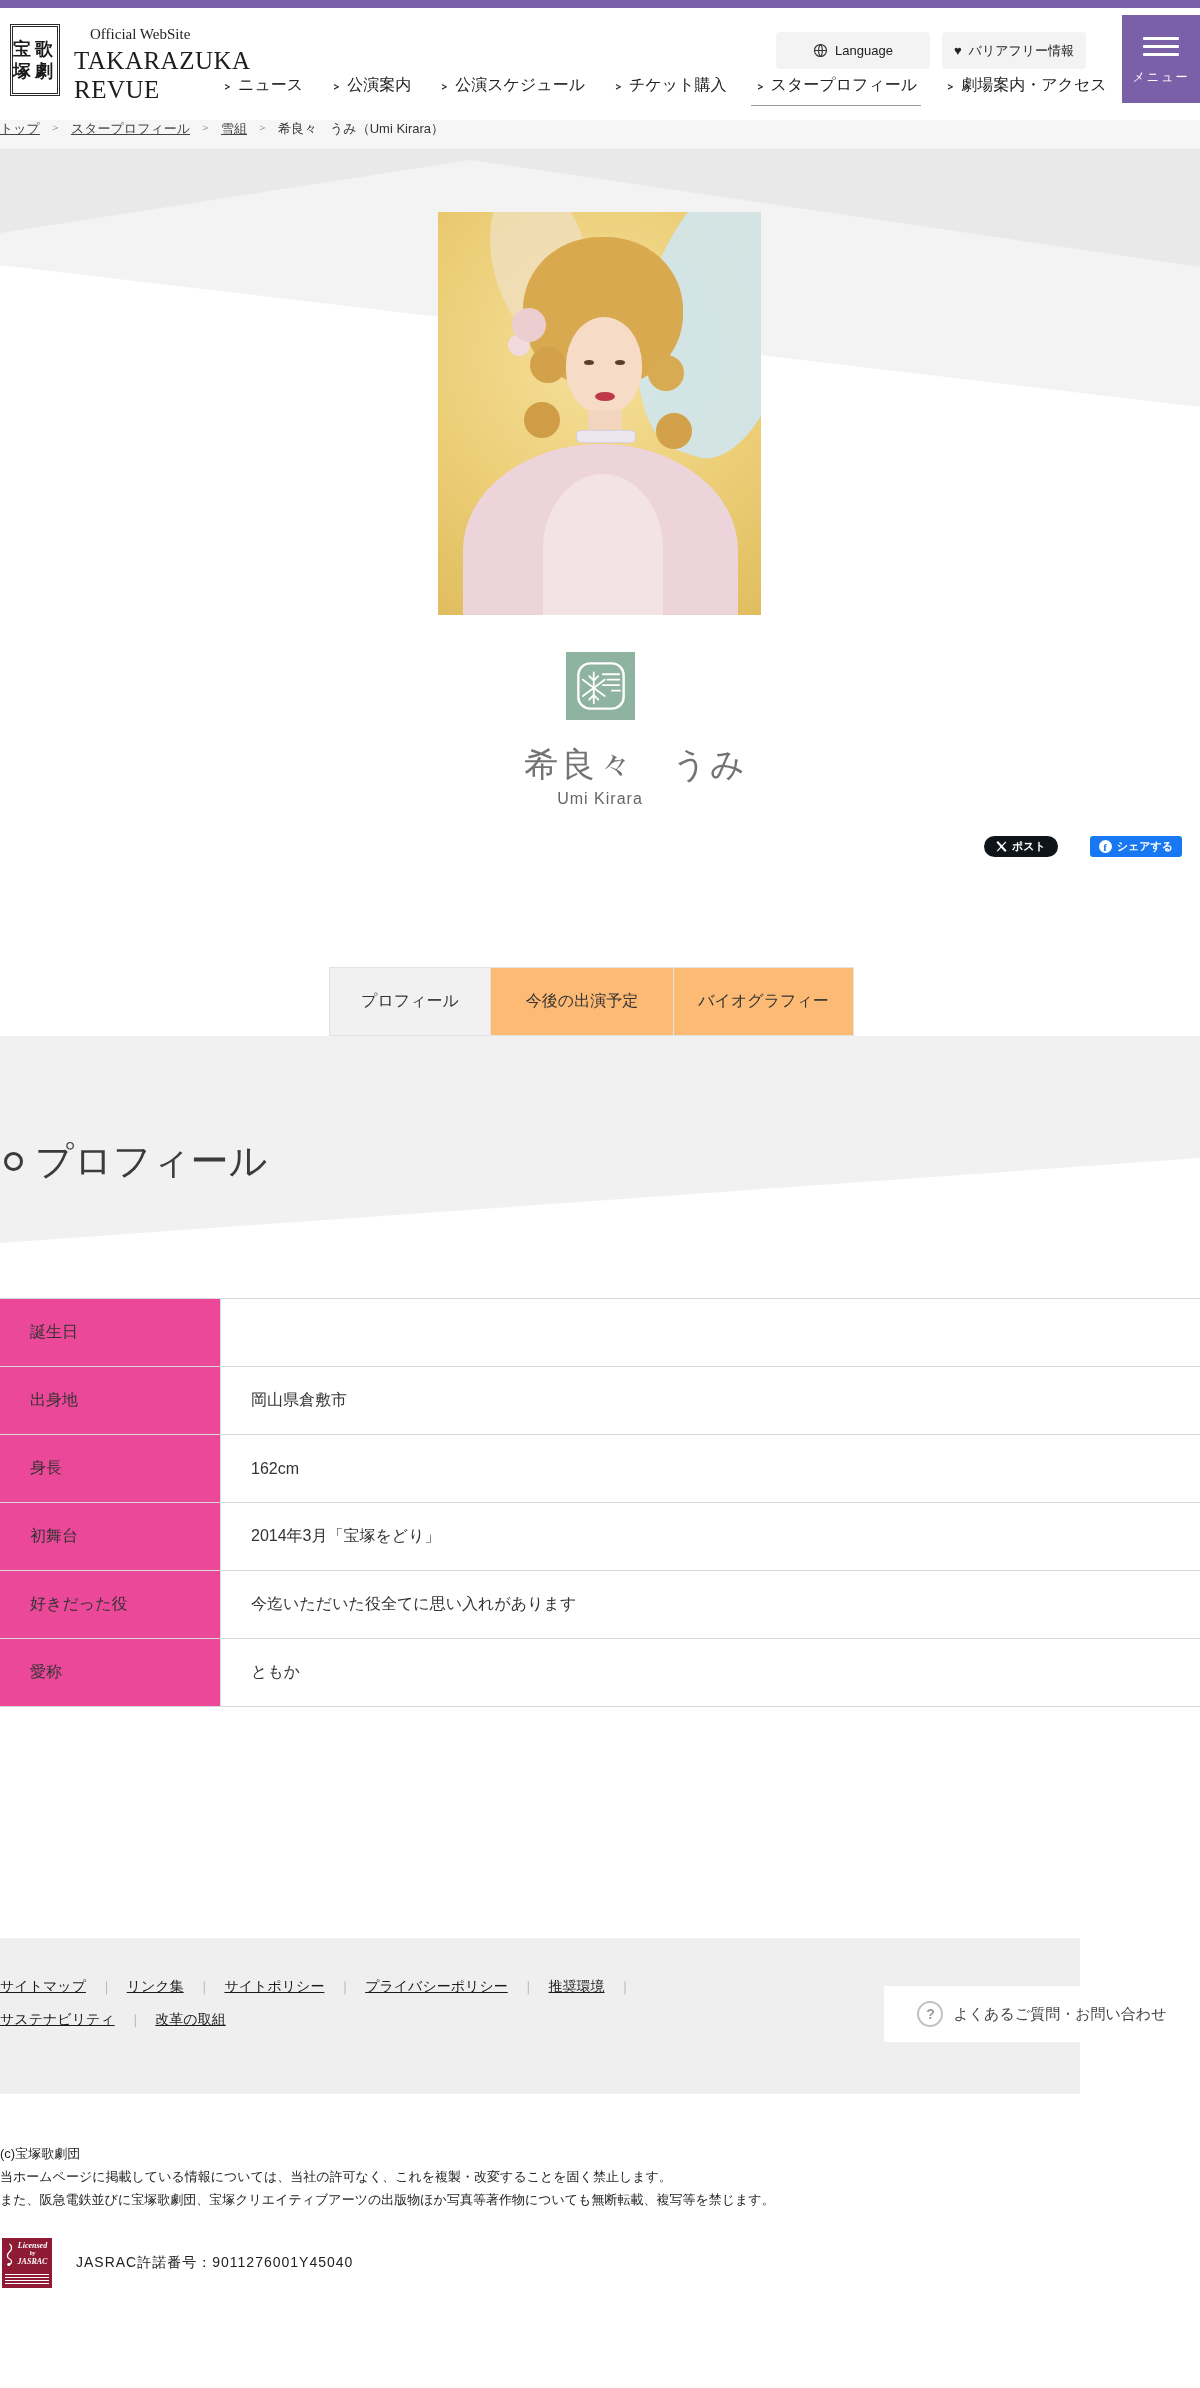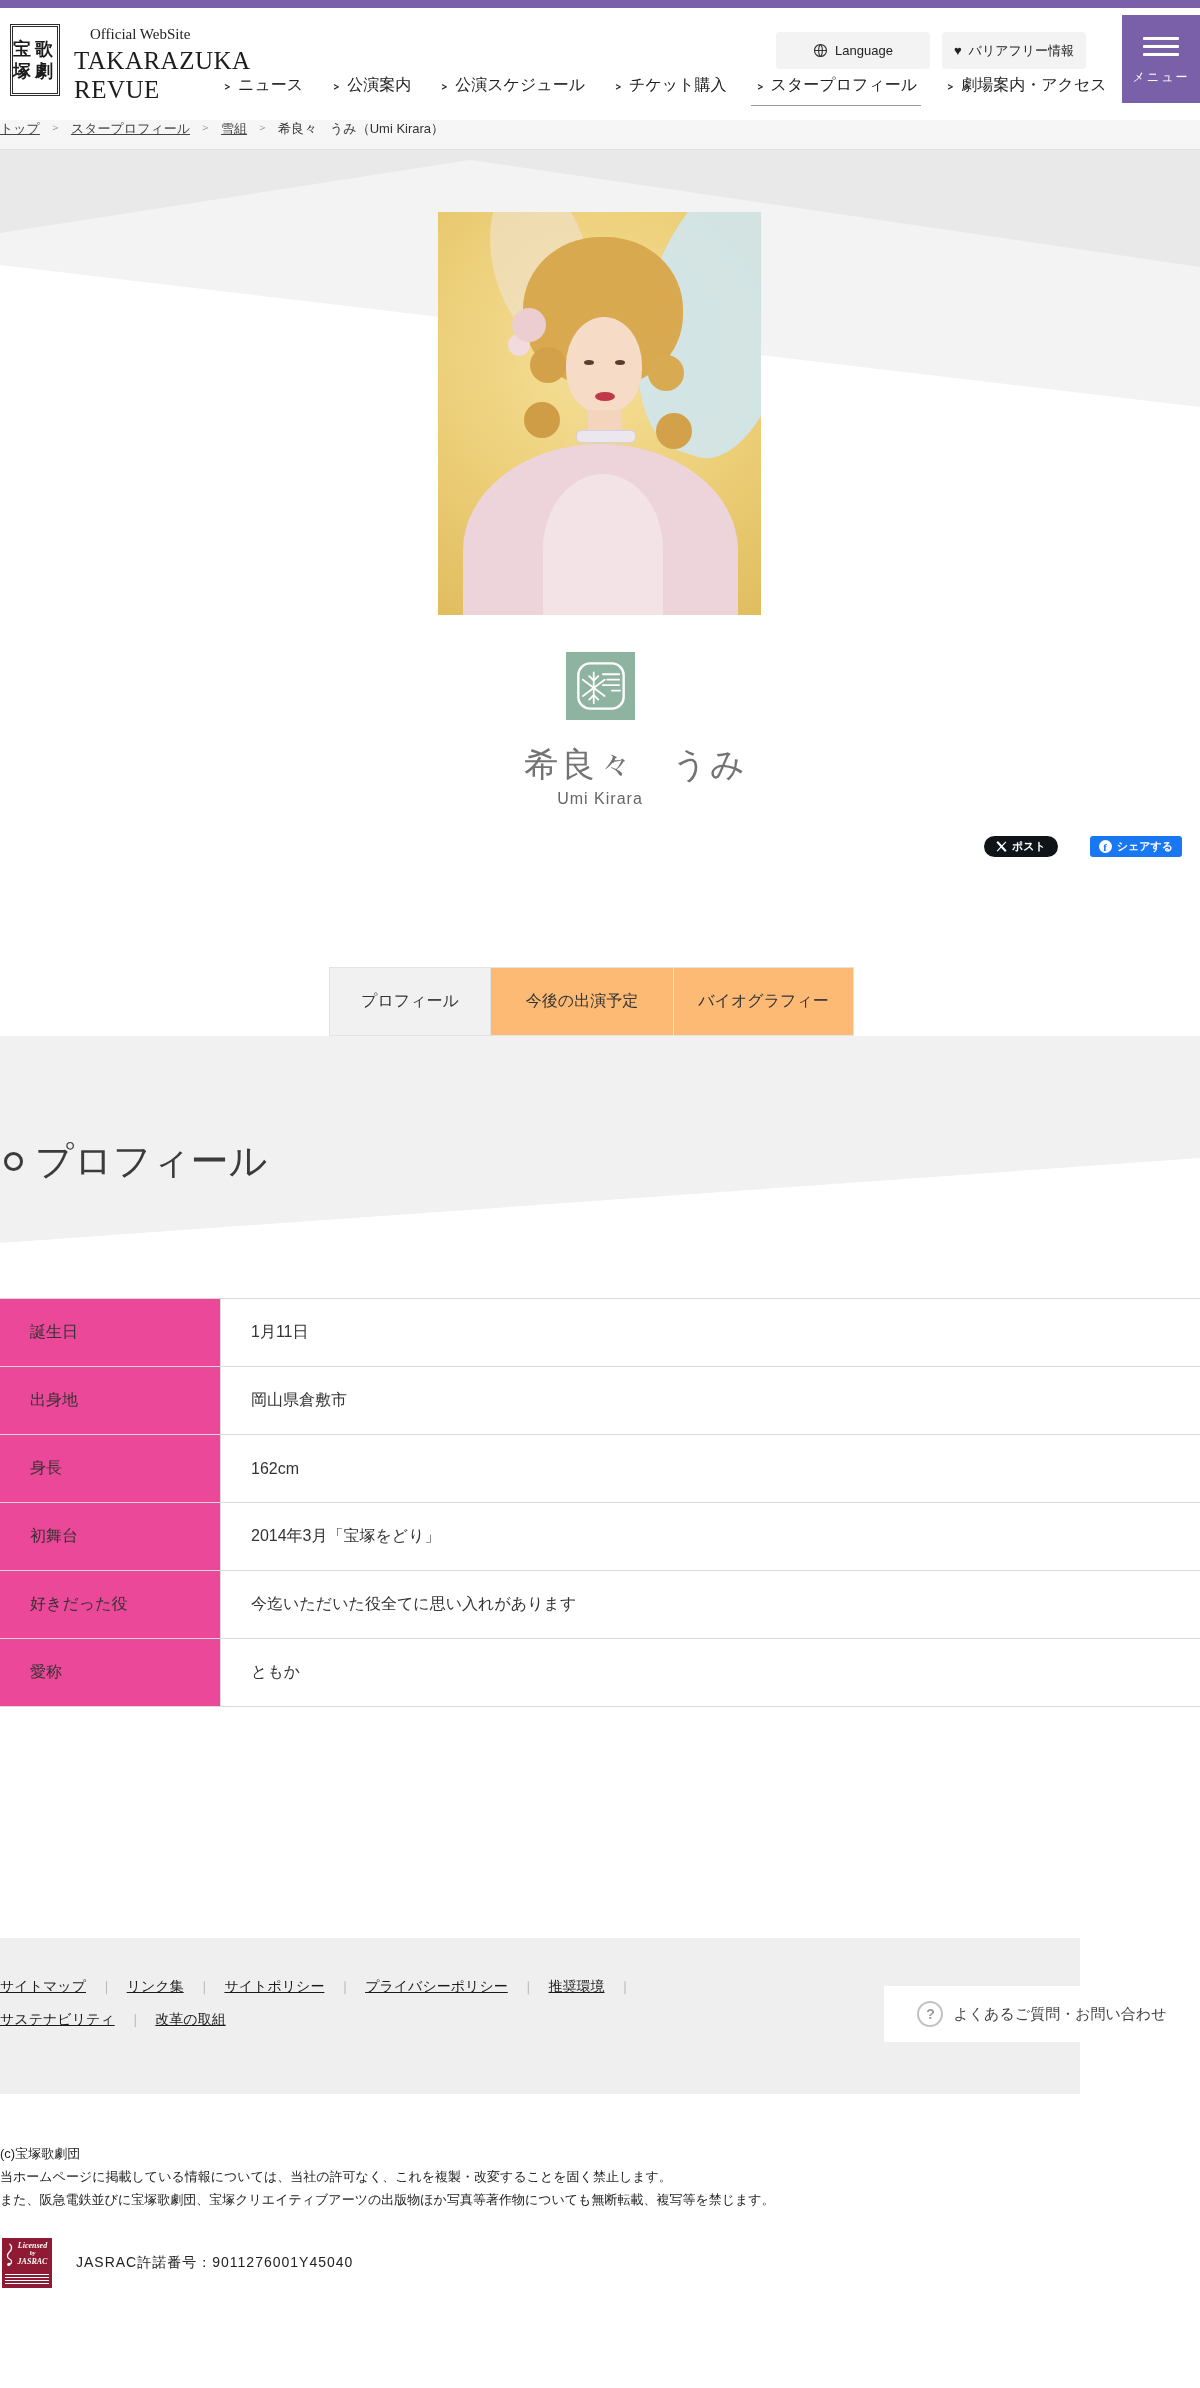--- a/index.html
+++ b/index.html
@@ -284,21 +284,20 @@
   <section class="profile-sec">
     <div class="gray-wedge"></div>
     <h2 class="sec-title">
       <span class="ring"></span>
       <span>プロフィール</span>
     </h2>
 
     <div class="ptable">
       <div class="prow">
         <div class="plabel">誕生日</div>
-        <div class="pvalue">1月11日</div>
       </div>
       <div class="prow">
         <div class="plabel">出身地</div>
         <div class="pvalue">岡山県倉敷市</div>
       </div>
       <div class="prow">
         <div class="plabel">身長</div>
         <div class="pvalue">162cm</div>
       </div>
       <div class="prow">

